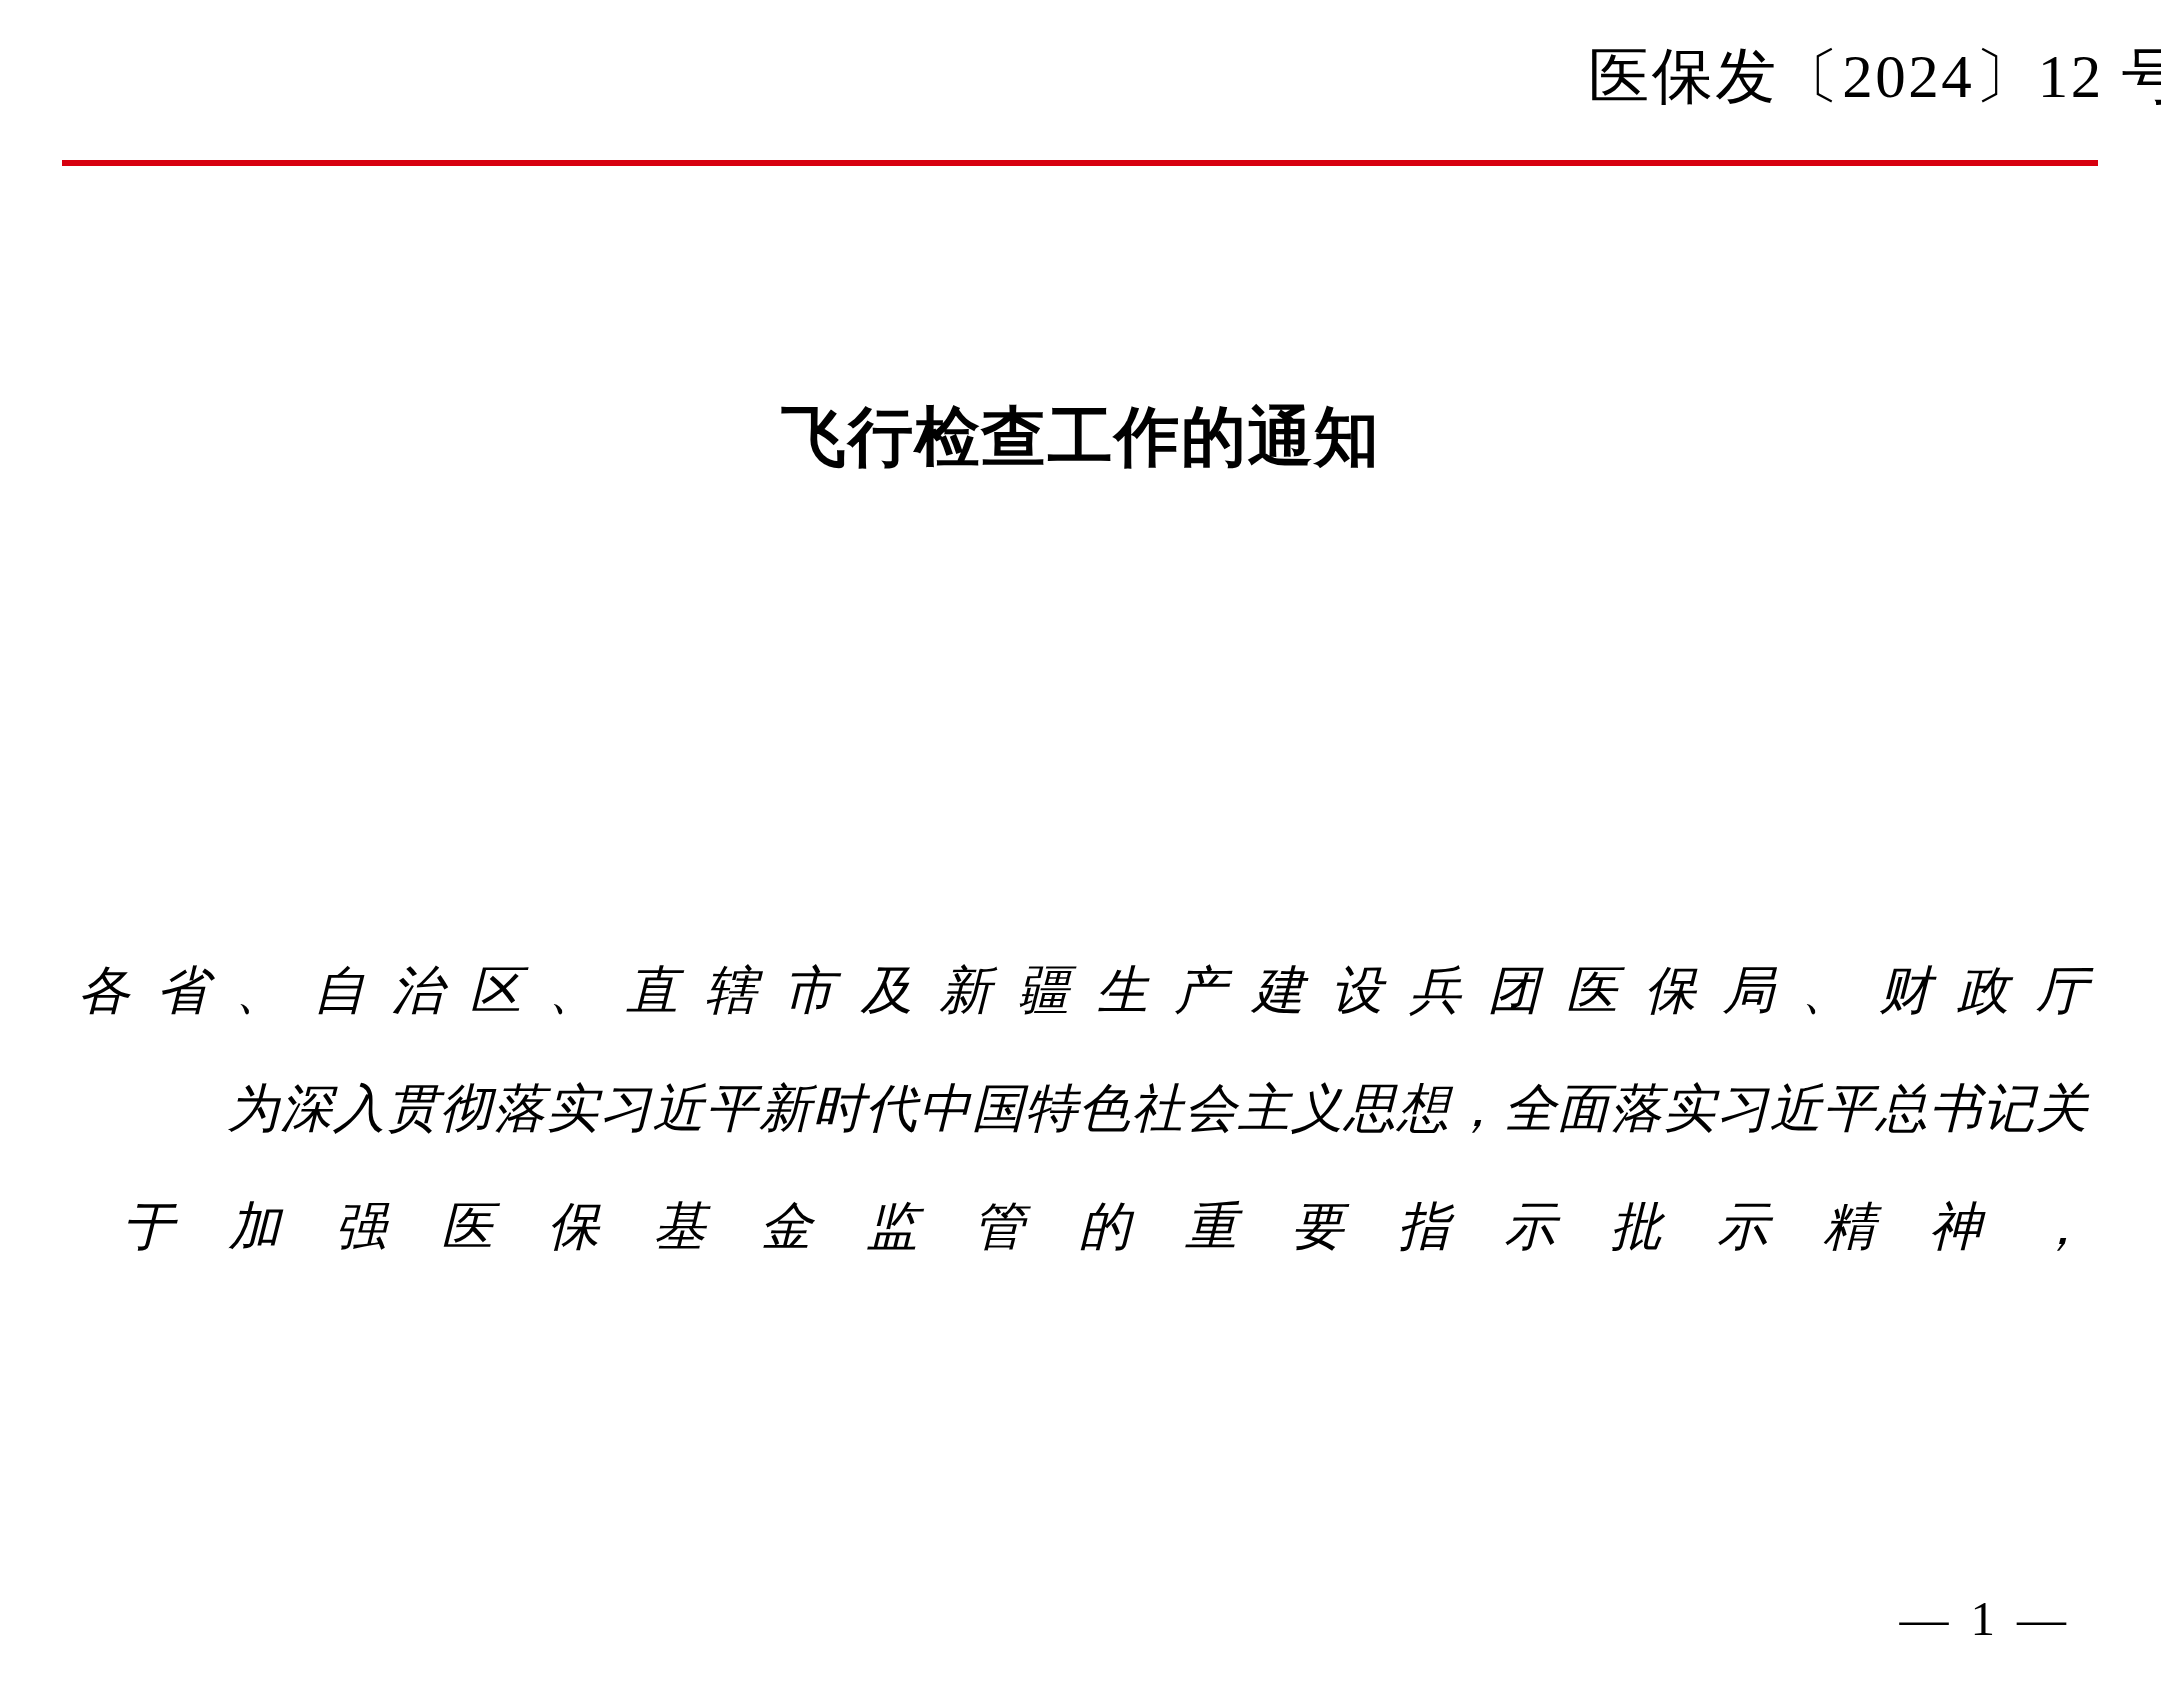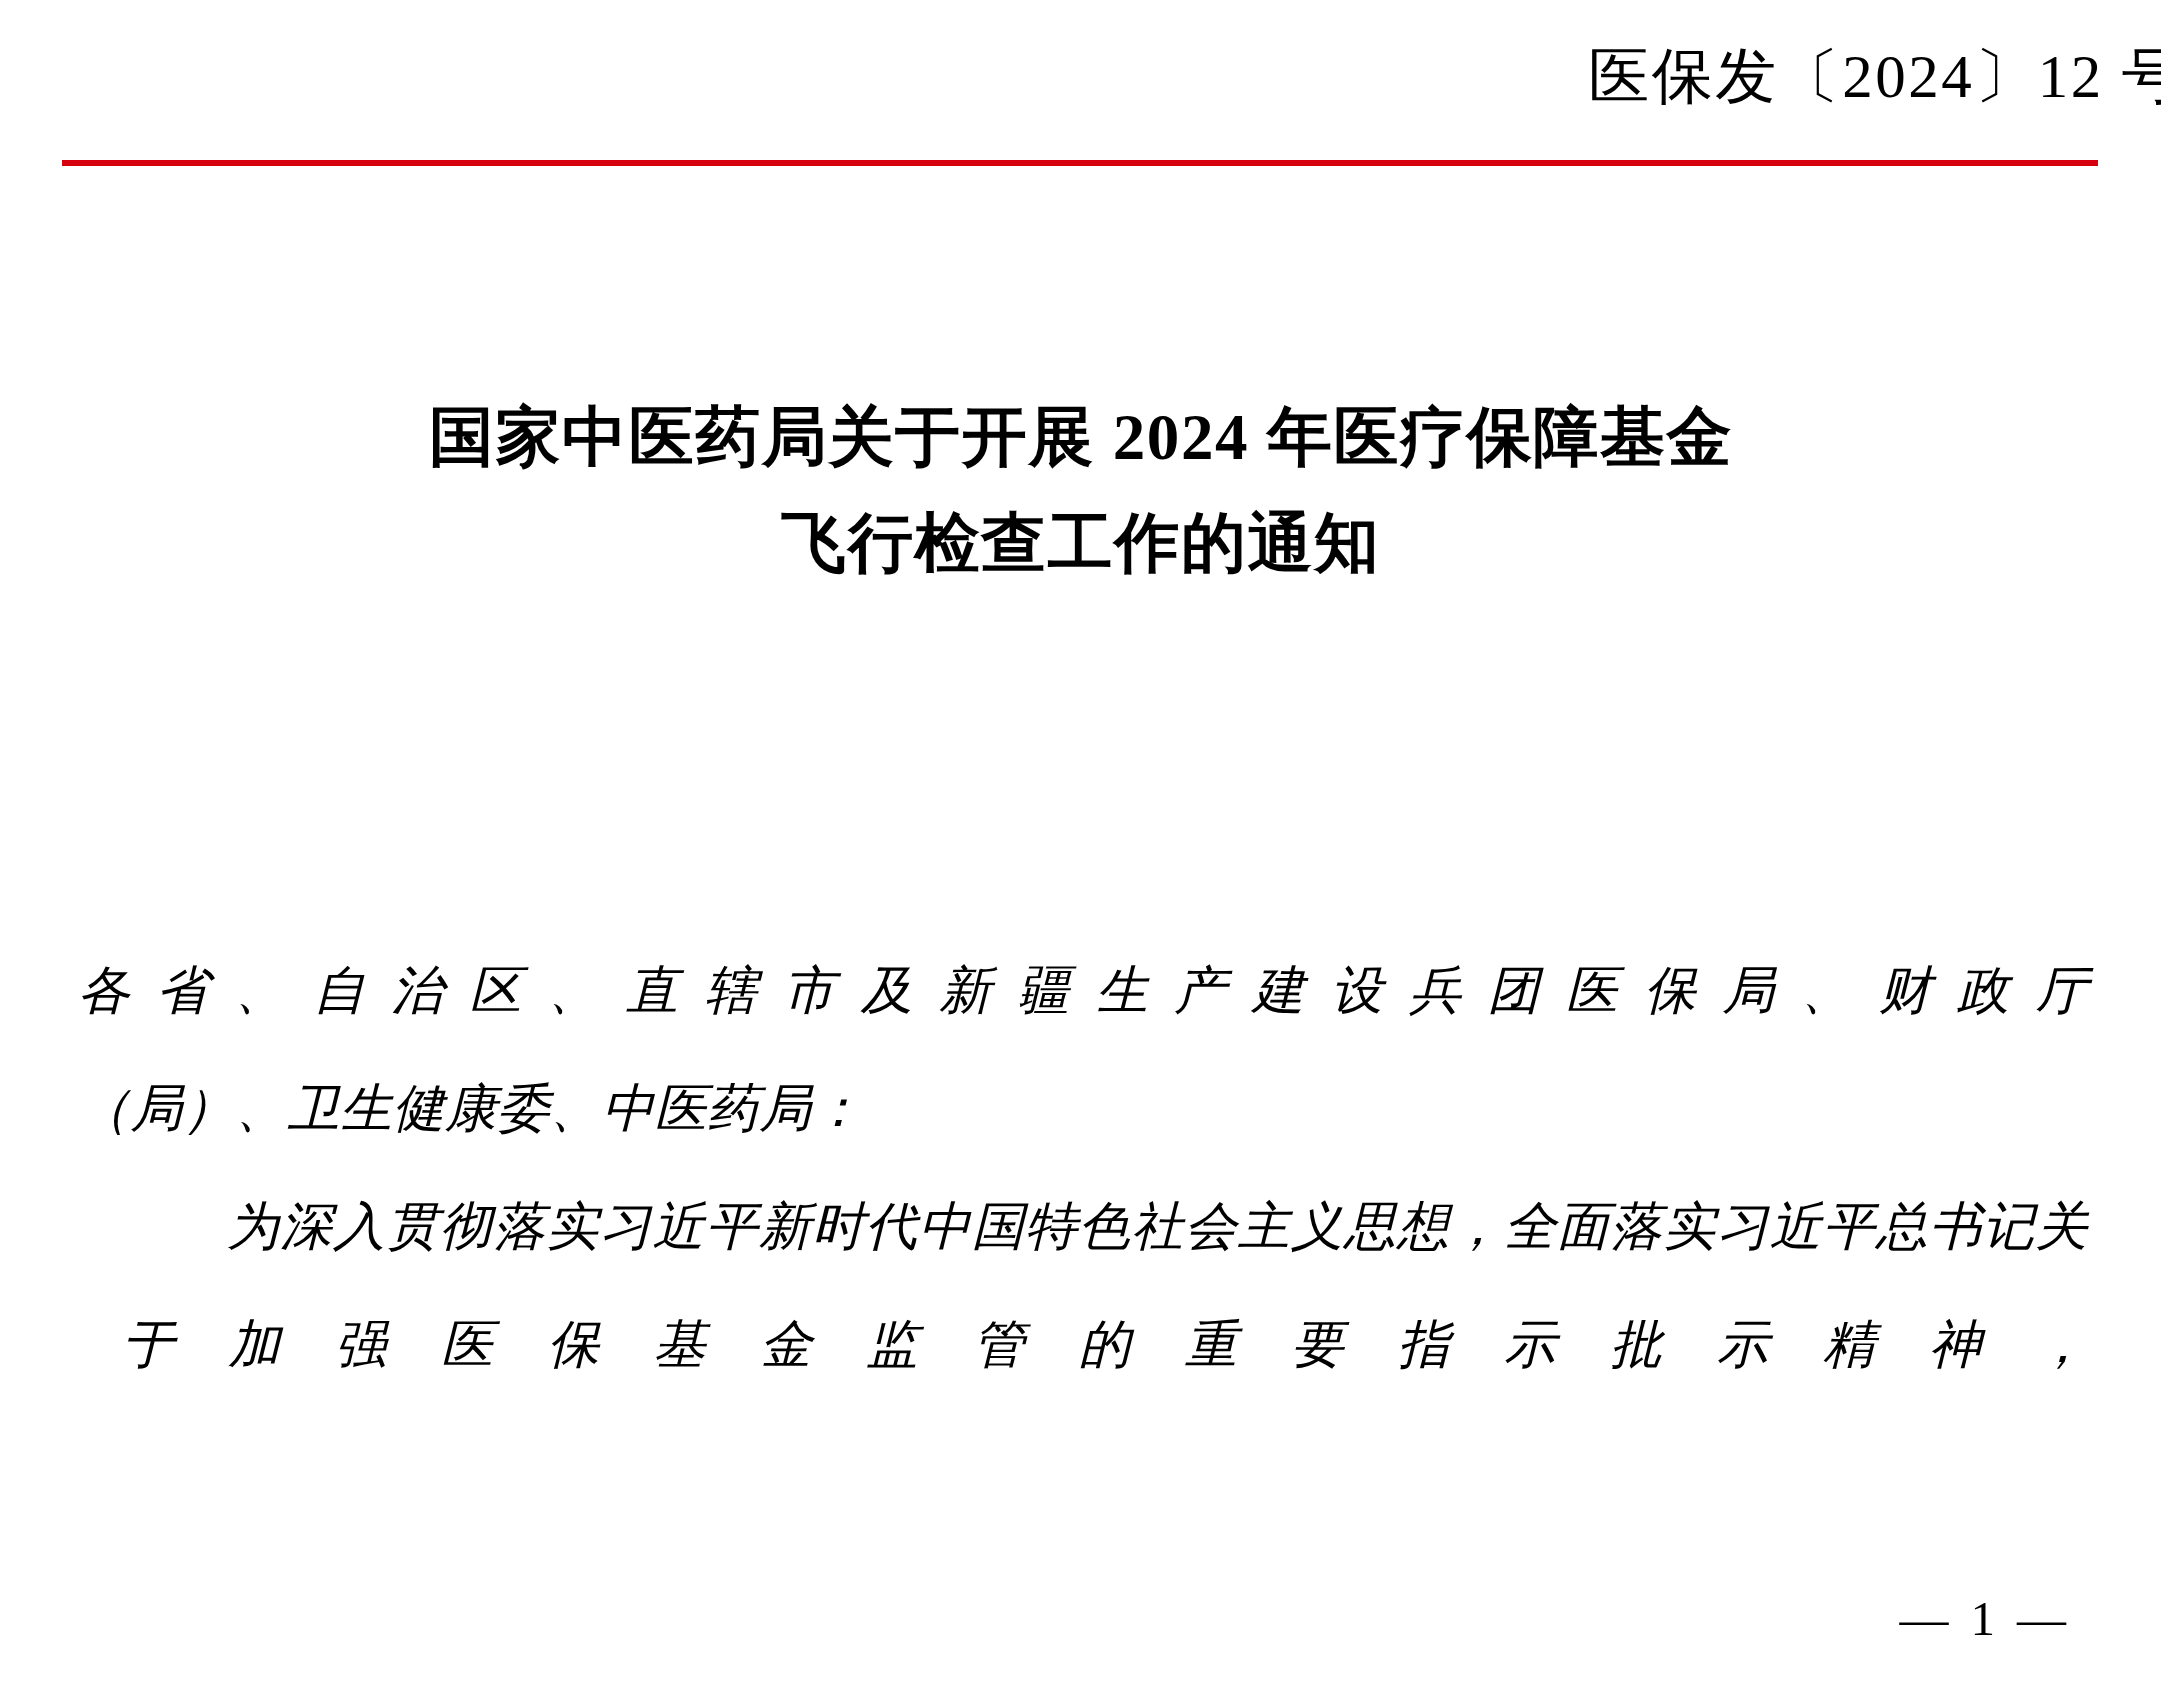--- a/index.html
+++ b/index.html
@@ -107,26 +107,24 @@
 </head>
 <body>
 
 <div class="page">
 
   <div class="doc-number">医保发〔2024〕12 号</div>
 
   <div class="red-rule"></div>
 
   <div class="doc-title">
-    <span class="tl">国家中医药局关于开展 2024 年医疗保障基金</span>
     <span class="tl">飞行检查工作的通知</span>
   </div>
 
   <div class="body-text">
     <p>各省、自治区、直辖市及新疆生产建设兵团医保局、财政厅</p>
-    <p class="last-left">（局）、卫生健康委、中医药局：</p>
     <p class="indent">为深入贯彻落实习近平新时代中国特色社会主义思想，全面落实习近平总书记关于加强医保基金监管的重要指示批示精神，</p>
   </div>
 
   <div class="page-number">— 1 —</div>
 
 </div>
 
 
 </body></html>

